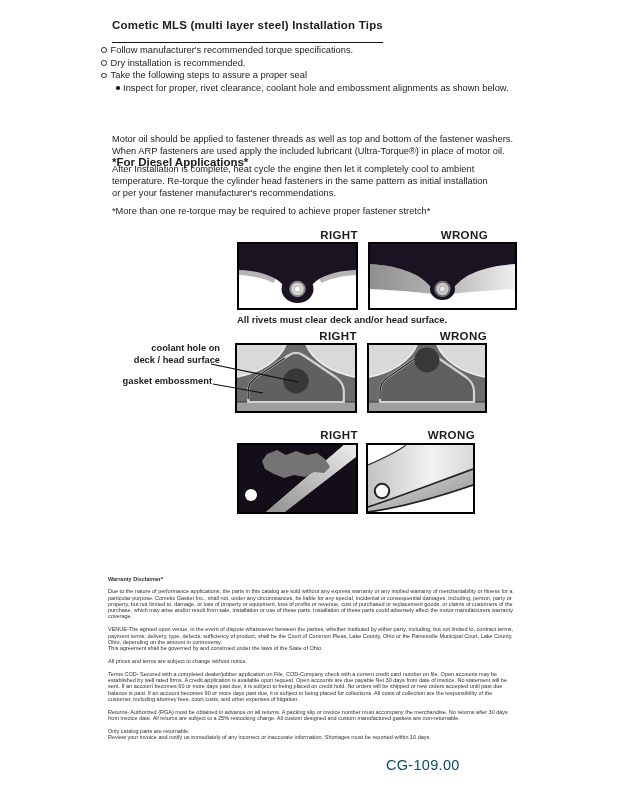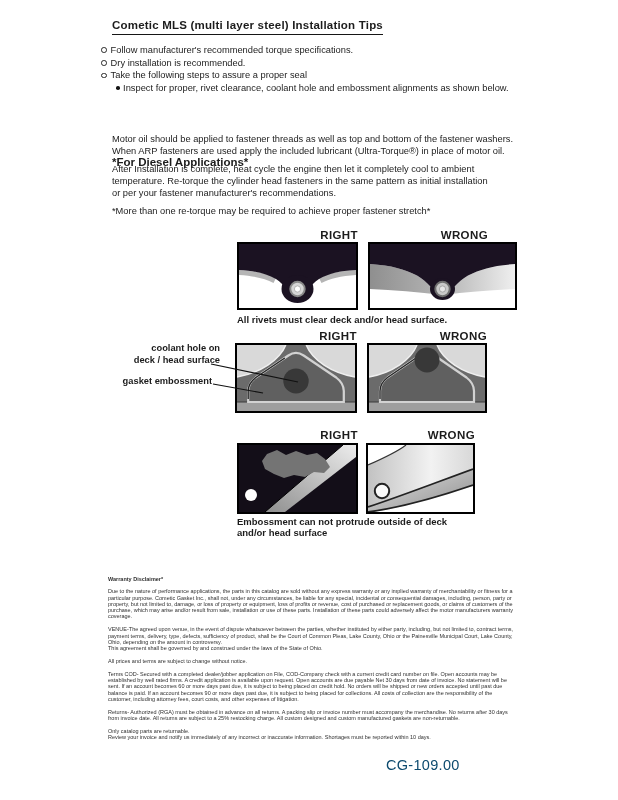--- a/index.html
+++ b/index.html
@@ -1,21 +1,21 @@
 <!DOCTYPE html>
 <html><head>
 <meta charset="utf-8">
 <style>
   html,body{margin:0;padding:0;background:#fff;}
   .page{position:relative;width:618px;height:800px;background:#ffffff;overflow:hidden;
         font-family:"Liberation Sans",sans-serif;color:#1c1c1c;}
   .abs{position:absolute;}
 
   .title{left:112px;top:19px;font-size:11.5px;font-weight:bold;letter-spacing:.2px;
-         border-bottom:1.6px solid #161616;padding-bottom:3px;}
+         border-bottom:1.6px solid #161616;padding-bottom:11px;}
 
   .bullets{left:101px;top:44px;font-size:9.3px;line-height:12.7px;}
   .b-row{display:flex;align-items:flex-start;}
   .b-row.sub{margin-left:15px;}
   .m-o{flex:0 0 auto;width:3.6px;height:3.6px;border:1px solid #2a2a2a;border-radius:50%;
        margin:3.4px 4px 0 0;}
   .m-dot{flex:0 0 auto;width:3.6px;height:3.6px;background:#141414;border-radius:50%;
        margin:3.8px 3.5px 0 0;}
 
   .h2{font-size:11.5px;font-weight:bold;margin-top:39px;}
@@ -180,22 +180,20 @@
       <rect x="0" y="0" width="105" height="67" fill="#ffffff"></rect>
       <path d="M0,20 C16,13 29,7 38,0 H105 V24 C72,36 36,50 0,62 Z" fill="url(#g5)"></path>
       <path d="M0,20 C16,13 29,7 38,0" fill="none" stroke="#333333" stroke-width="1.2"></path>
       <path d="M0,62 C36,50 72,36 105,24 V40 C70,52 36,62 4,67 L0,67 Z" fill="url(#g6)"></path>
       <path d="M0,62 C36,50 72,36 105,24" fill="none" stroke="#222222" stroke-width="1.8"></path>
       <path d="M0,67 C36,62 70,52 105,40" fill="none" stroke="#222222" stroke-width="1.8"></path>
       <circle cx="14" cy="46" r="7.2" fill="#fafafa" stroke="#222222" stroke-width="2"></circle>
     </svg>
   </div>
 
-  <div class="abs caption" style="left:237px;top:516px;width:280px;">Embossment can not protrude outside of deck
-and/or head surface</div>
 
   <div class="abs legal">
     <div class="lg-h">Warranty Disclaimer*</div>
     <p>Due to the nature of performance applications, the parts in this catalog are sold without any express warranty or any implied warranty of merchantability or fitness for a particular purpose.  Cometic Gasket Inc., shall not, under any circumstances, be liable for any special, incidental or consequential damages, including, person, party or property, but not limited to, damage, or loss of property or equipment, loss of profits or revenue, cost of purchased or replacement goods, or claims of customers of the purchase, which may arise and/or result from sale, installation or use of these parts.  Installation of these parts could adversely affect the motor manufacturers warranty coverage.</p>
     <p>VENUE-The agreed upon venue, in the event of dispute whatsoever between the parties, whether instituted by either party, including, but not limited to, contract terms, payment terms, delivery, type, defects, sufficiency of product, shall be the Court of Common Pleas, Lake County, Ohio or the Painesville Municipal Court, Lake County, Ohio, depending on the amount in controversy.
 This agreement shall be governed by and construed under the laws of the State of Ohio.</p>
     <p>All prices and terms are subject to change without notice.</p>
     <p>Terms COD- Secured with a completed dealer/jobber application on File, COD-Company check with a current credit card number on file.  Open accounts may be established by well rated firms.  A credit application is available upon request.  Open accounts are due payable Net 30 days from date of invoice.  No statement will be sent.  If an account becomes 60 or more days past due, it is subject to being placed on credit hold.  No orders will be shipped or new orders accepted until past due balance is paid.  If an account becomes 90 or more days past due, it is subject to being placed for collections.  All costs of collection are the responsibility of the customer, including attorney fees, court costs, and other expenses of litigation.</p>
     <p>Returns- Authorized (RGA) must be obtained in advance on all returns.  A packing slip or invoice number must accompany the merchandise.  No returns after 30 days from invoice date.  All returns are subject to a 25% restocking charge.  All custom designed and custom manufactured gaskets are non-returnable.</p>
     <p>Only catalog parts are returnable.

